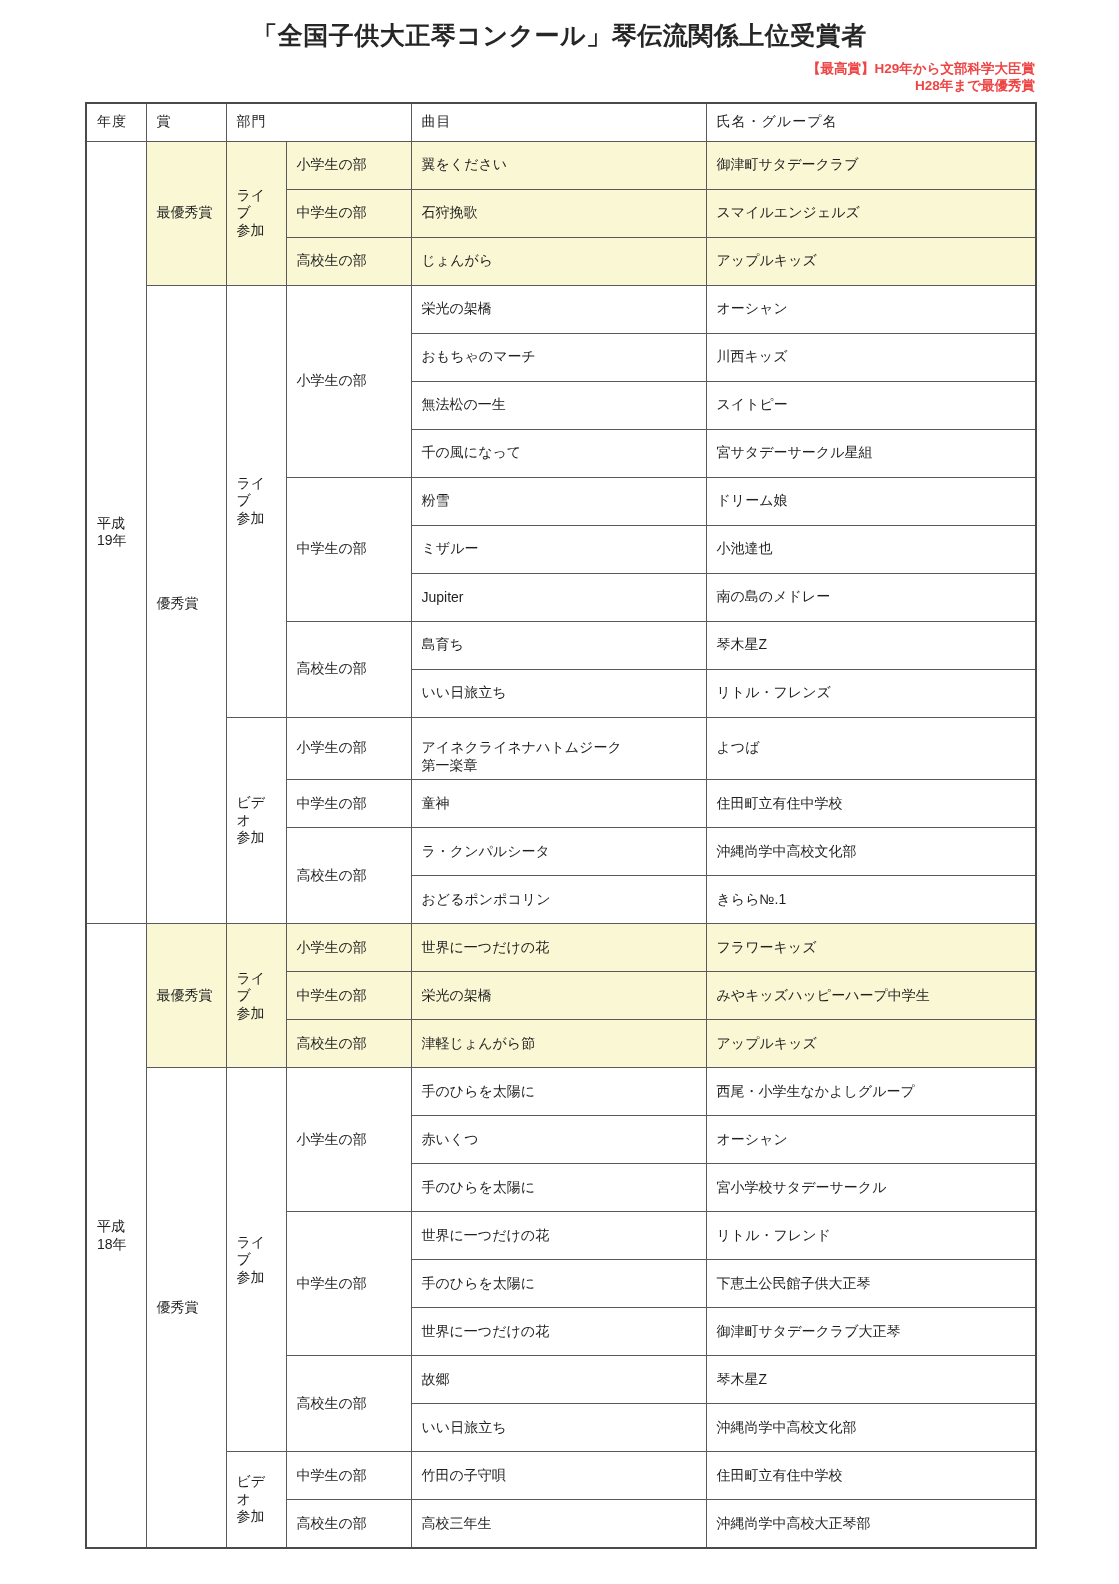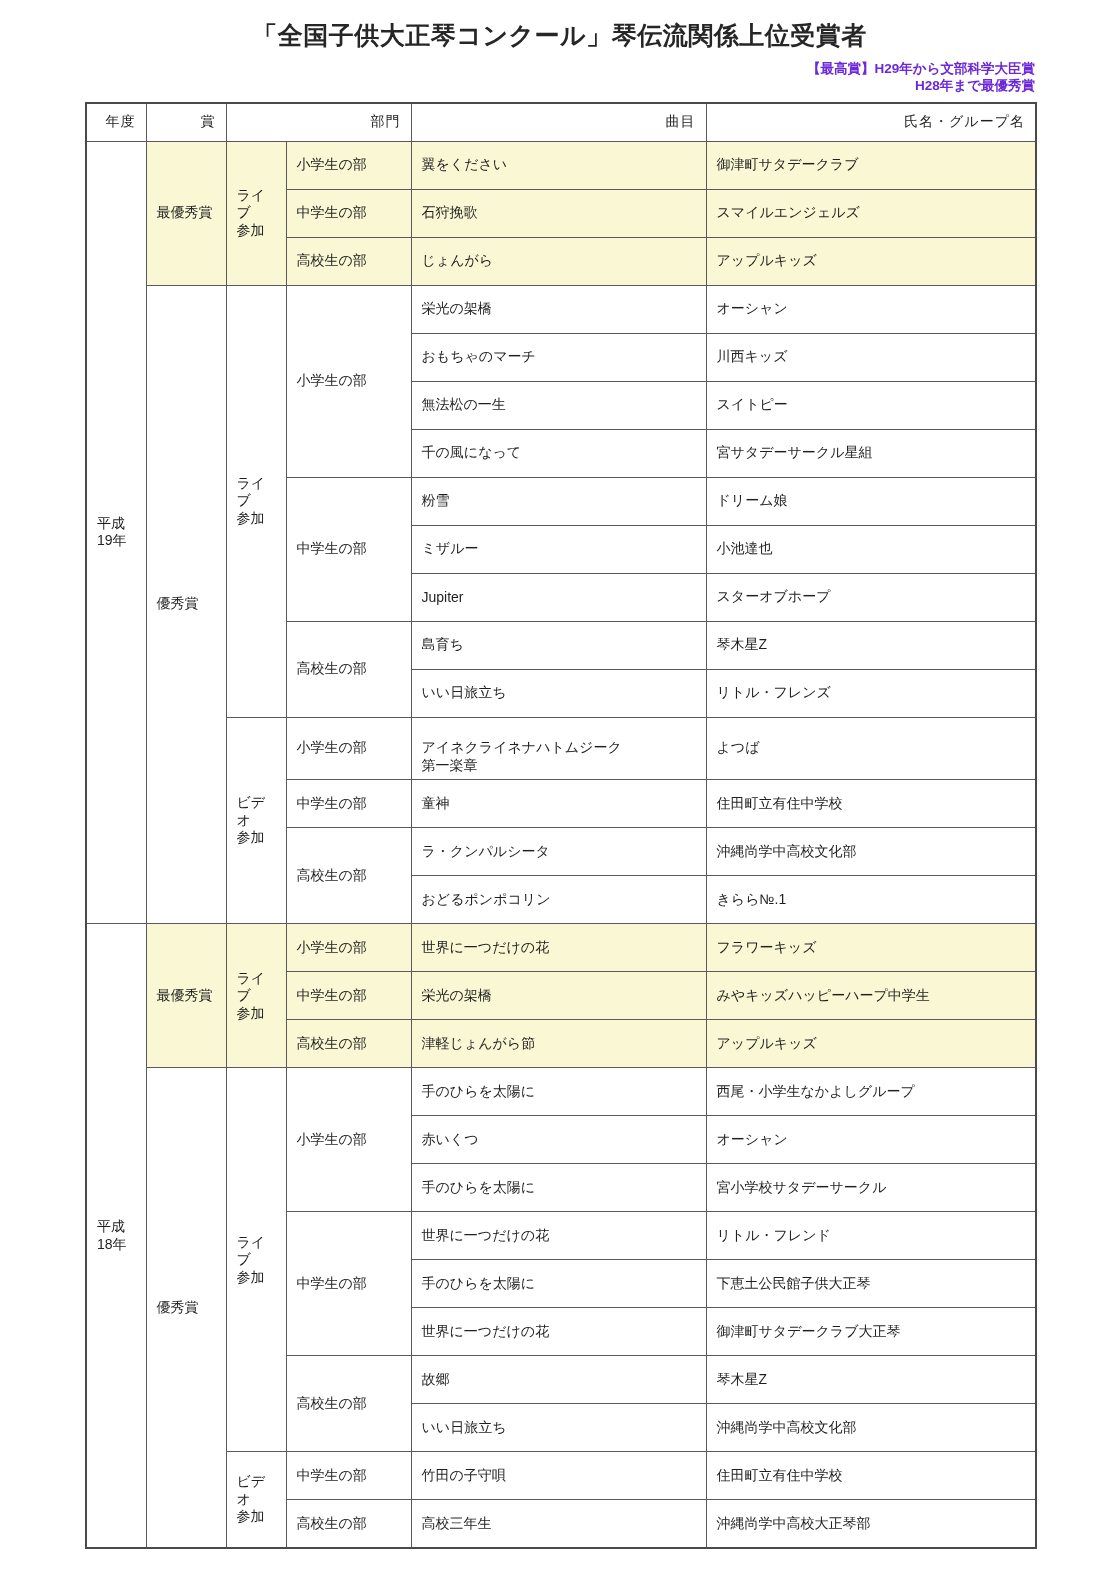--- a/index.html
+++ b/index.html
@@ -29,21 +29,21 @@
     letter-spacing: 0.5px;
     padding-top: 22px;
     line-height: 1.1;
   }
   .subtitle-block {
     text-align: right;
     padding-right: 84px;
     margin-top: 10px;
     font-size: 13.5px;
     font-weight: bold;
-    color: #6d28d9;
+    color: #ef4444;
     line-height: 1.28;
   }
   .subtitle-line { display: block; }
 
   table.awards {
     border-collapse: collapse;
     margin-left: 85px;
     margin-top: 8px;
     width: 950px;
     table-layout: fixed;
@@ -56,21 +56,21 @@
     padding: 0 10px;
     vertical-align: middle;
     box-sizing: border-box;
   }
   
   table.awards {
     border: 2px solid #4a4a4a;
   }
   th.hcell {
     height: 38px;
-    text-align: right;
+    text-align: left;
     font-size: 15px;
     letter-spacing: 1px;
   }
   
   col.c-year   { width: 60px; }
   col.c-prize  { width: 80px; }
   col.c-mode   { width: 60px; }
   col.c-div    { width: 125px; }
   col.c-song   { width: 295px; }
   col.c-name   { width: 330px; }
@@ -182,21 +182,21 @@
         <td class="div" rowspan="3">中学生の部</td>
         <td class="song">粉雪</td>
         <td class="name">ドリーム娘</td>
       </tr>
       <tr class="datarow">
         <td class="song">ミザルー</td>
         <td class="name">小池達也</td>
       </tr>
       <tr class="datarow">
         <td class="song">Jupiter</td>
-        <td class="name">スターオブホープ</td>
+        <td class="name">南の島のメドレー</td>
       </tr>
 
       <tr class="datarow">
         <td class="div" rowspan="2">高校生の部</td>
         <td class="song">島育ち</td>
         <td class="name">琴木星Z</td>
       </tr>
       <tr class="datarow">
         <td class="song">いい日旅立ち</td>
         <td class="name">リトル・フレンズ</td>

